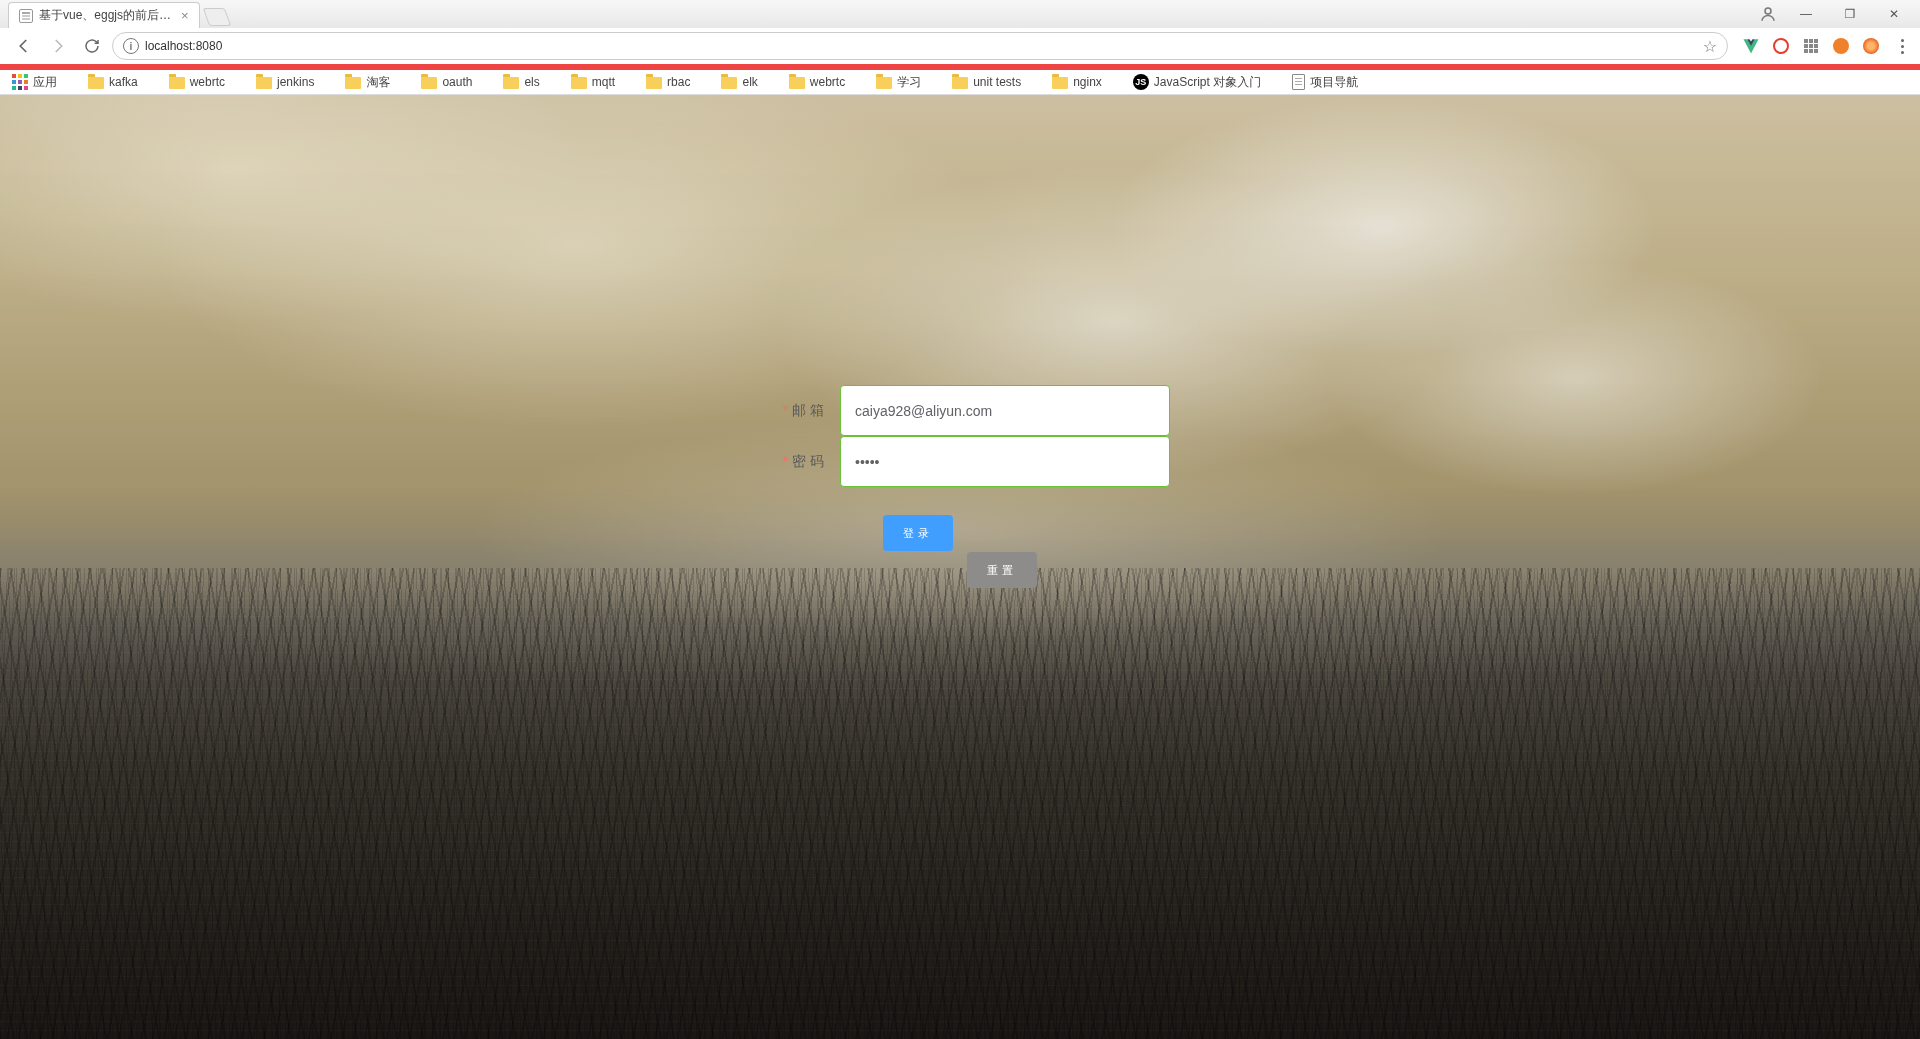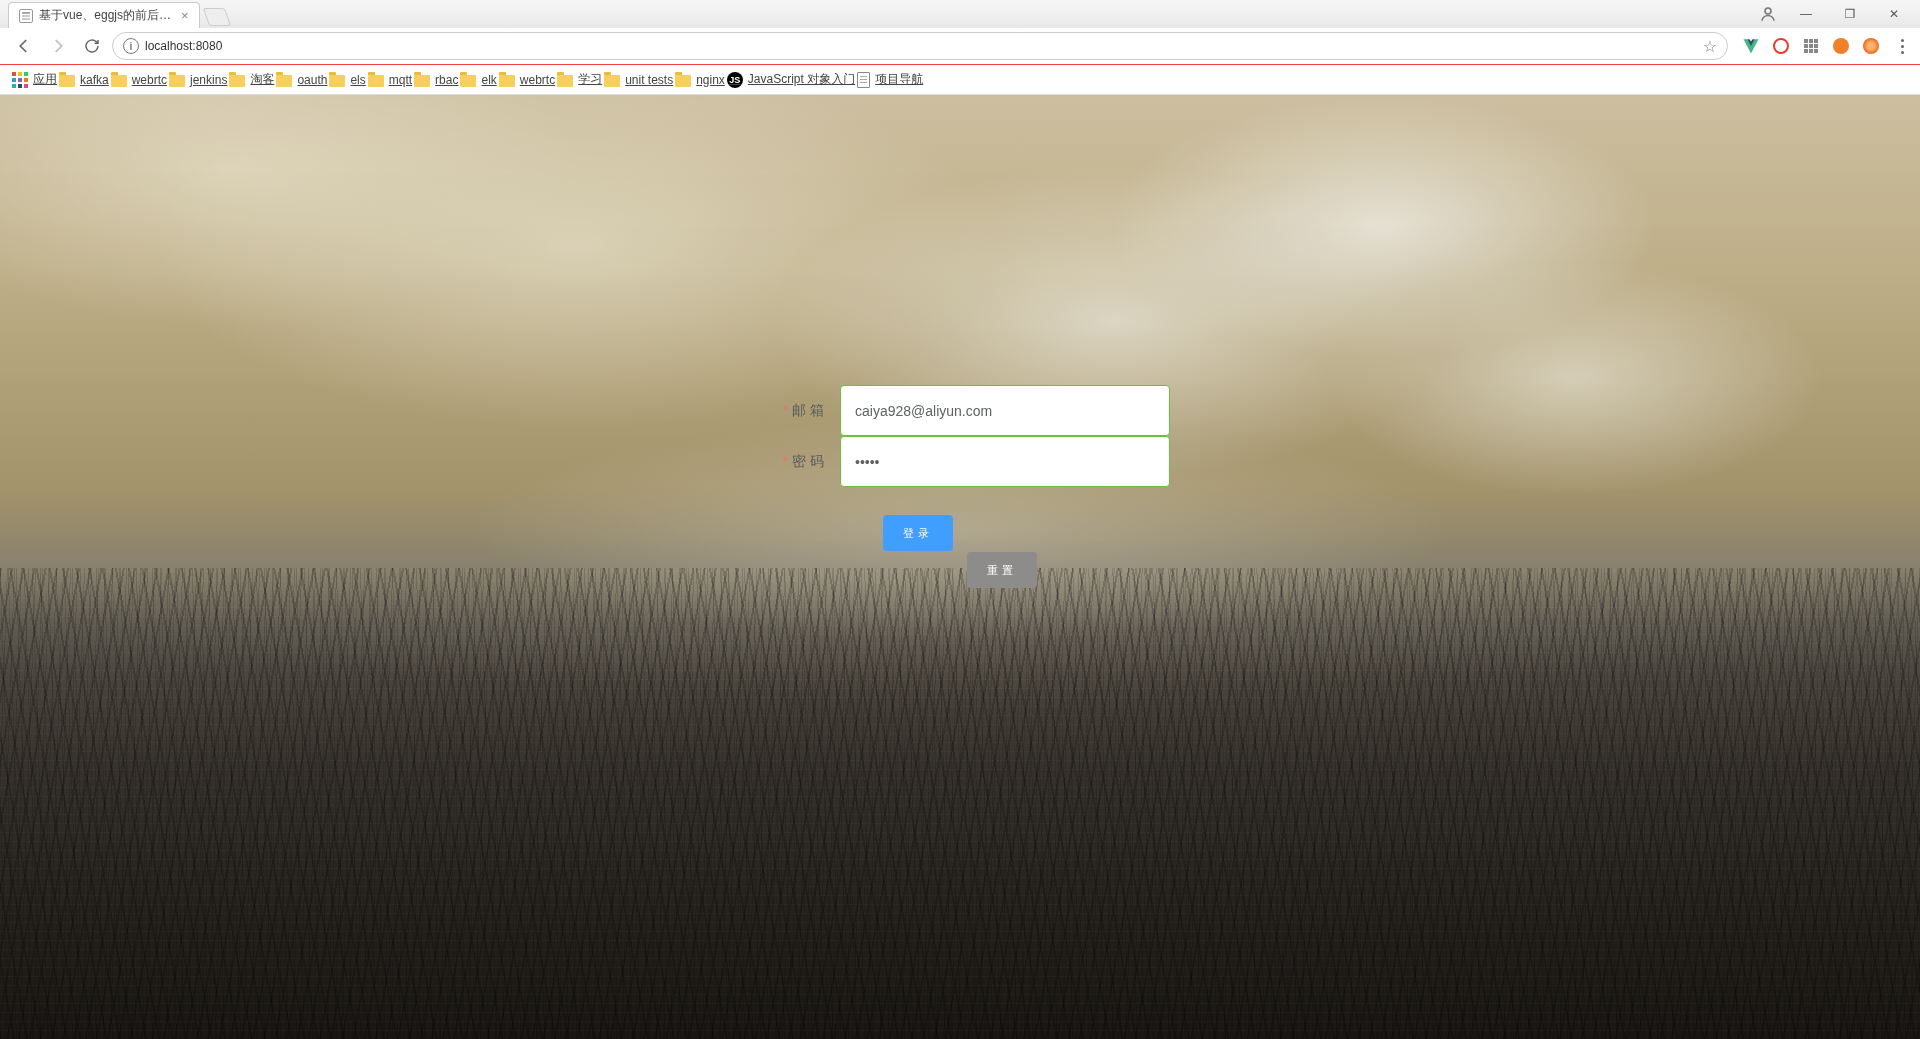--- a/index.html
+++ b/index.html
@@ -190,27 +190,26 @@
     .orange-dot { width: 16px; height: 16px; background: #f0812a; border-radius: 50%; }
     .orange-dot2 { width: 16px; height: 16px; background: radial-gradient(circle at 50% 50%, #ffb36b 30%, #e8671f 70%); border-radius: 50%; }
     .menu-dots { width: 4px; display: flex; flex-direction: column; gap: 3px; padding: 0 6px;}
     .menu-dots span { width: 3px; height: 3px; background: #666; border-radius: 50%; }
 
     
     .bookmarks-bar {
       height: 30px;
       display: flex;
       align-items: center;
-      gap: 2px;
+      gap: 31px;
       padding: 0 12px;
       background: #fff;
-      border-top: 1px solid #ef4444;
+      border-top: 6px solid #ef4444;
       font-size: 12px;
       color: #444;
-      text-decoration: underline;
     }
     .bm-item {
       display: flex;
       align-items: center;
       gap: 5px;
       cursor: pointer;
     }
     .apps-grid {
       width: 16px; height: 16px;
       display: grid;

